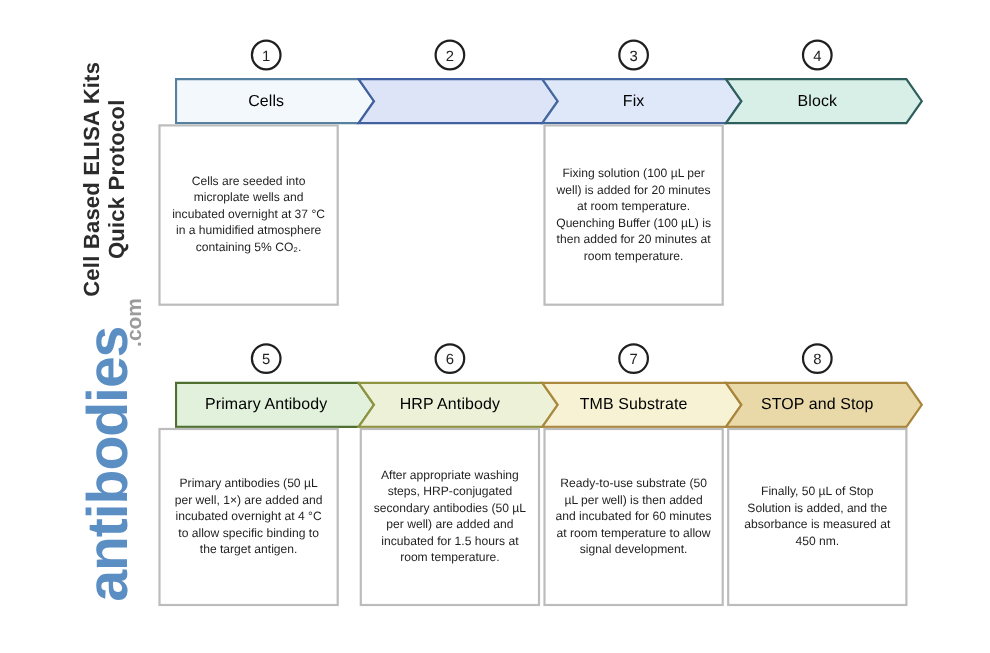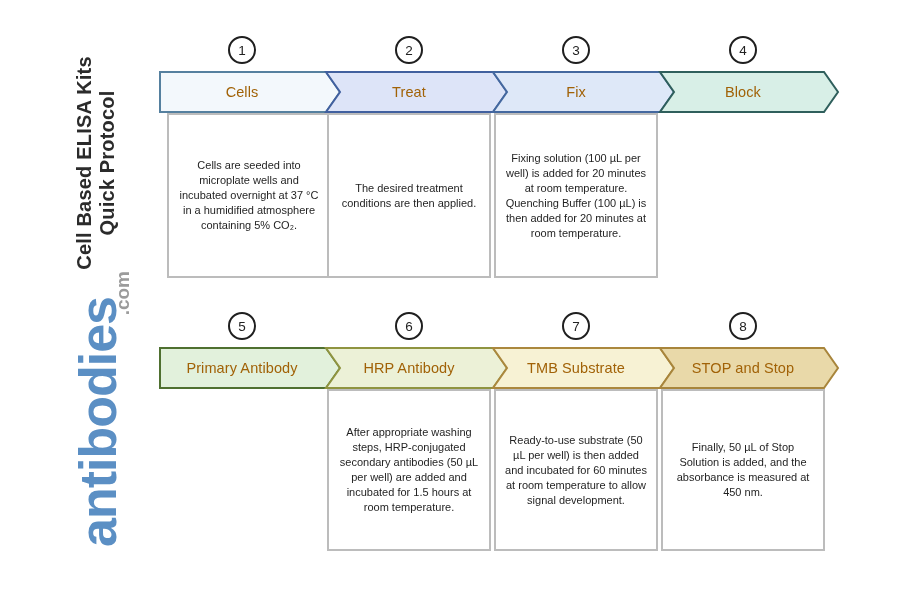--- a/index.html
+++ b/index.html
@@ -34,34 +34,34 @@
     display:flex;align-items:center;justify-content:center;
     font-size:13.5px;color:#222222;
   }
   .c0{left:228px}.c1{left:395px}.c2{left:562px}.c3{left:729px}
 
   .arrow-svg{position:absolute;left:159px;top:34px;width:682px;height:44px;}
 
   .arrow-label{
     position:absolute;top:36px;height:40px;width:164px;
     display:flex;align-items:center;justify-content:center;
-    font-size:14.5px;font-weight:500;color:#a16207;letter-spacing:.1px;
+    font-size:14.5px;font-weight:500;color:#000000;letter-spacing:.1px;
   }
   .l0{left:160px}.l1{left:327px}.l2{left:494px}.l3{left:661px}
 
   .desc-box{
     position:absolute;top:77px;width:164px;box-sizing:border-box;
     background:#ffffff;border:2px solid #bcbcbc;
     display:flex;align-items:center;justify-content:center;
     padding:8px 9px;text-align:center;
     font-size:11px;line-height:15px;color:#1f1f1f;
   }
   .row1 .desc-box{height:165px;}
   .row2 .desc-box{height:162px;}
-  .b0{left:167px}.b1{left:327px}.b2{left:494px}.b3{left:661px}
+  .b0{left:144px}.b1{left:327px}.b2{left:494px}.b3{left:661px}
 </style>
 </head>
 <body>
 
 <div class="canvas">
 
   <div class="v-title">
     <div>Cell Based ELISA Kits</div>
     <div>Quick Protocol</div>
   </div>
@@ -96,29 +96,25 @@
       </g>
       <g stroke-width="2" fill="none" stroke="#44689f">
         <polygon points="334,2 501,2 515,22 501,42 334,42 348,22" fill="#dee8f8"></polygon>
       </g>
       <g stroke-width="2" fill="none" stroke="#2f5f5c">
         <polygon points="501,2 665,2 679,22 665,42 501,42 515,22" fill="#d8efe7"></polygon>
       </g>
     </svg>
 
     <div class="arrow-label l0">Cells</div>
-    <div class="arrow-label l1">Treat</div>
     <div class="arrow-label l3">Block</div>
     <div class="arrow-label l2">Fix</div>
 
     <div class="desc-box b0">
         <span>Cells are seeded into microplate wells and incubated overnight at 37 °C in a humidified atmosphere containing 5% CO₂.</span>
-      </div>
-    <div class="desc-box b1">
-        <span>The desired treatment conditions are then applied.</span>
       </div>
     <div class="desc-box b2">
         <span>Fixing solution (100 µL per well) is added for 20 minutes at room temperature. Quenching Buffer (100 µL) is then added for 20 minutes at room temperature.</span>
       </div>
   </div>
 
   <div class="row row2">
     <div class="circle c0">
         <span>5</span>
       </div>
@@ -145,20 +141,23 @@
       <g stroke-width="2" fill="none" stroke="#a8853b">
         <polygon points="501,2 665,2 679,22 665,42 501,42 515,22" fill="#e9d9a9"></polygon>
       </g>
     </svg>
 
     <div class="arrow-label l0">Primary Antibody</div>
     <div class="arrow-label l1">HRP Antibody</div>
     <div class="arrow-label l2">TMB Substrate</div>
     <div class="arrow-label l3">STOP and Stop</div>
 
+    <div class="desc-box b0">
+        <span>Primary antibodies (50 µL per well, 1×) are added and incubated overnight at 4 °C to allow specific binding to the target antigen.</span>
+      </div>
     <div class="desc-box b1">
         <span>After appropriate washing steps, HRP-conjugated secondary antibodies (50 µL per well) are added and incubated for 1.5 hours at room temperature.</span>
       </div>
     <div class="desc-box b2">
         <span>Ready-to-use substrate (50 µL per well) is then added and incubated for 60 minutes at room temperature to allow signal development.</span>
       </div>
     <div class="desc-box b3">
         <span>Finally, 50 µL of Stop Solution is added, and the absorbance is measured at 450 nm.</span>
       </div>
   </div>

